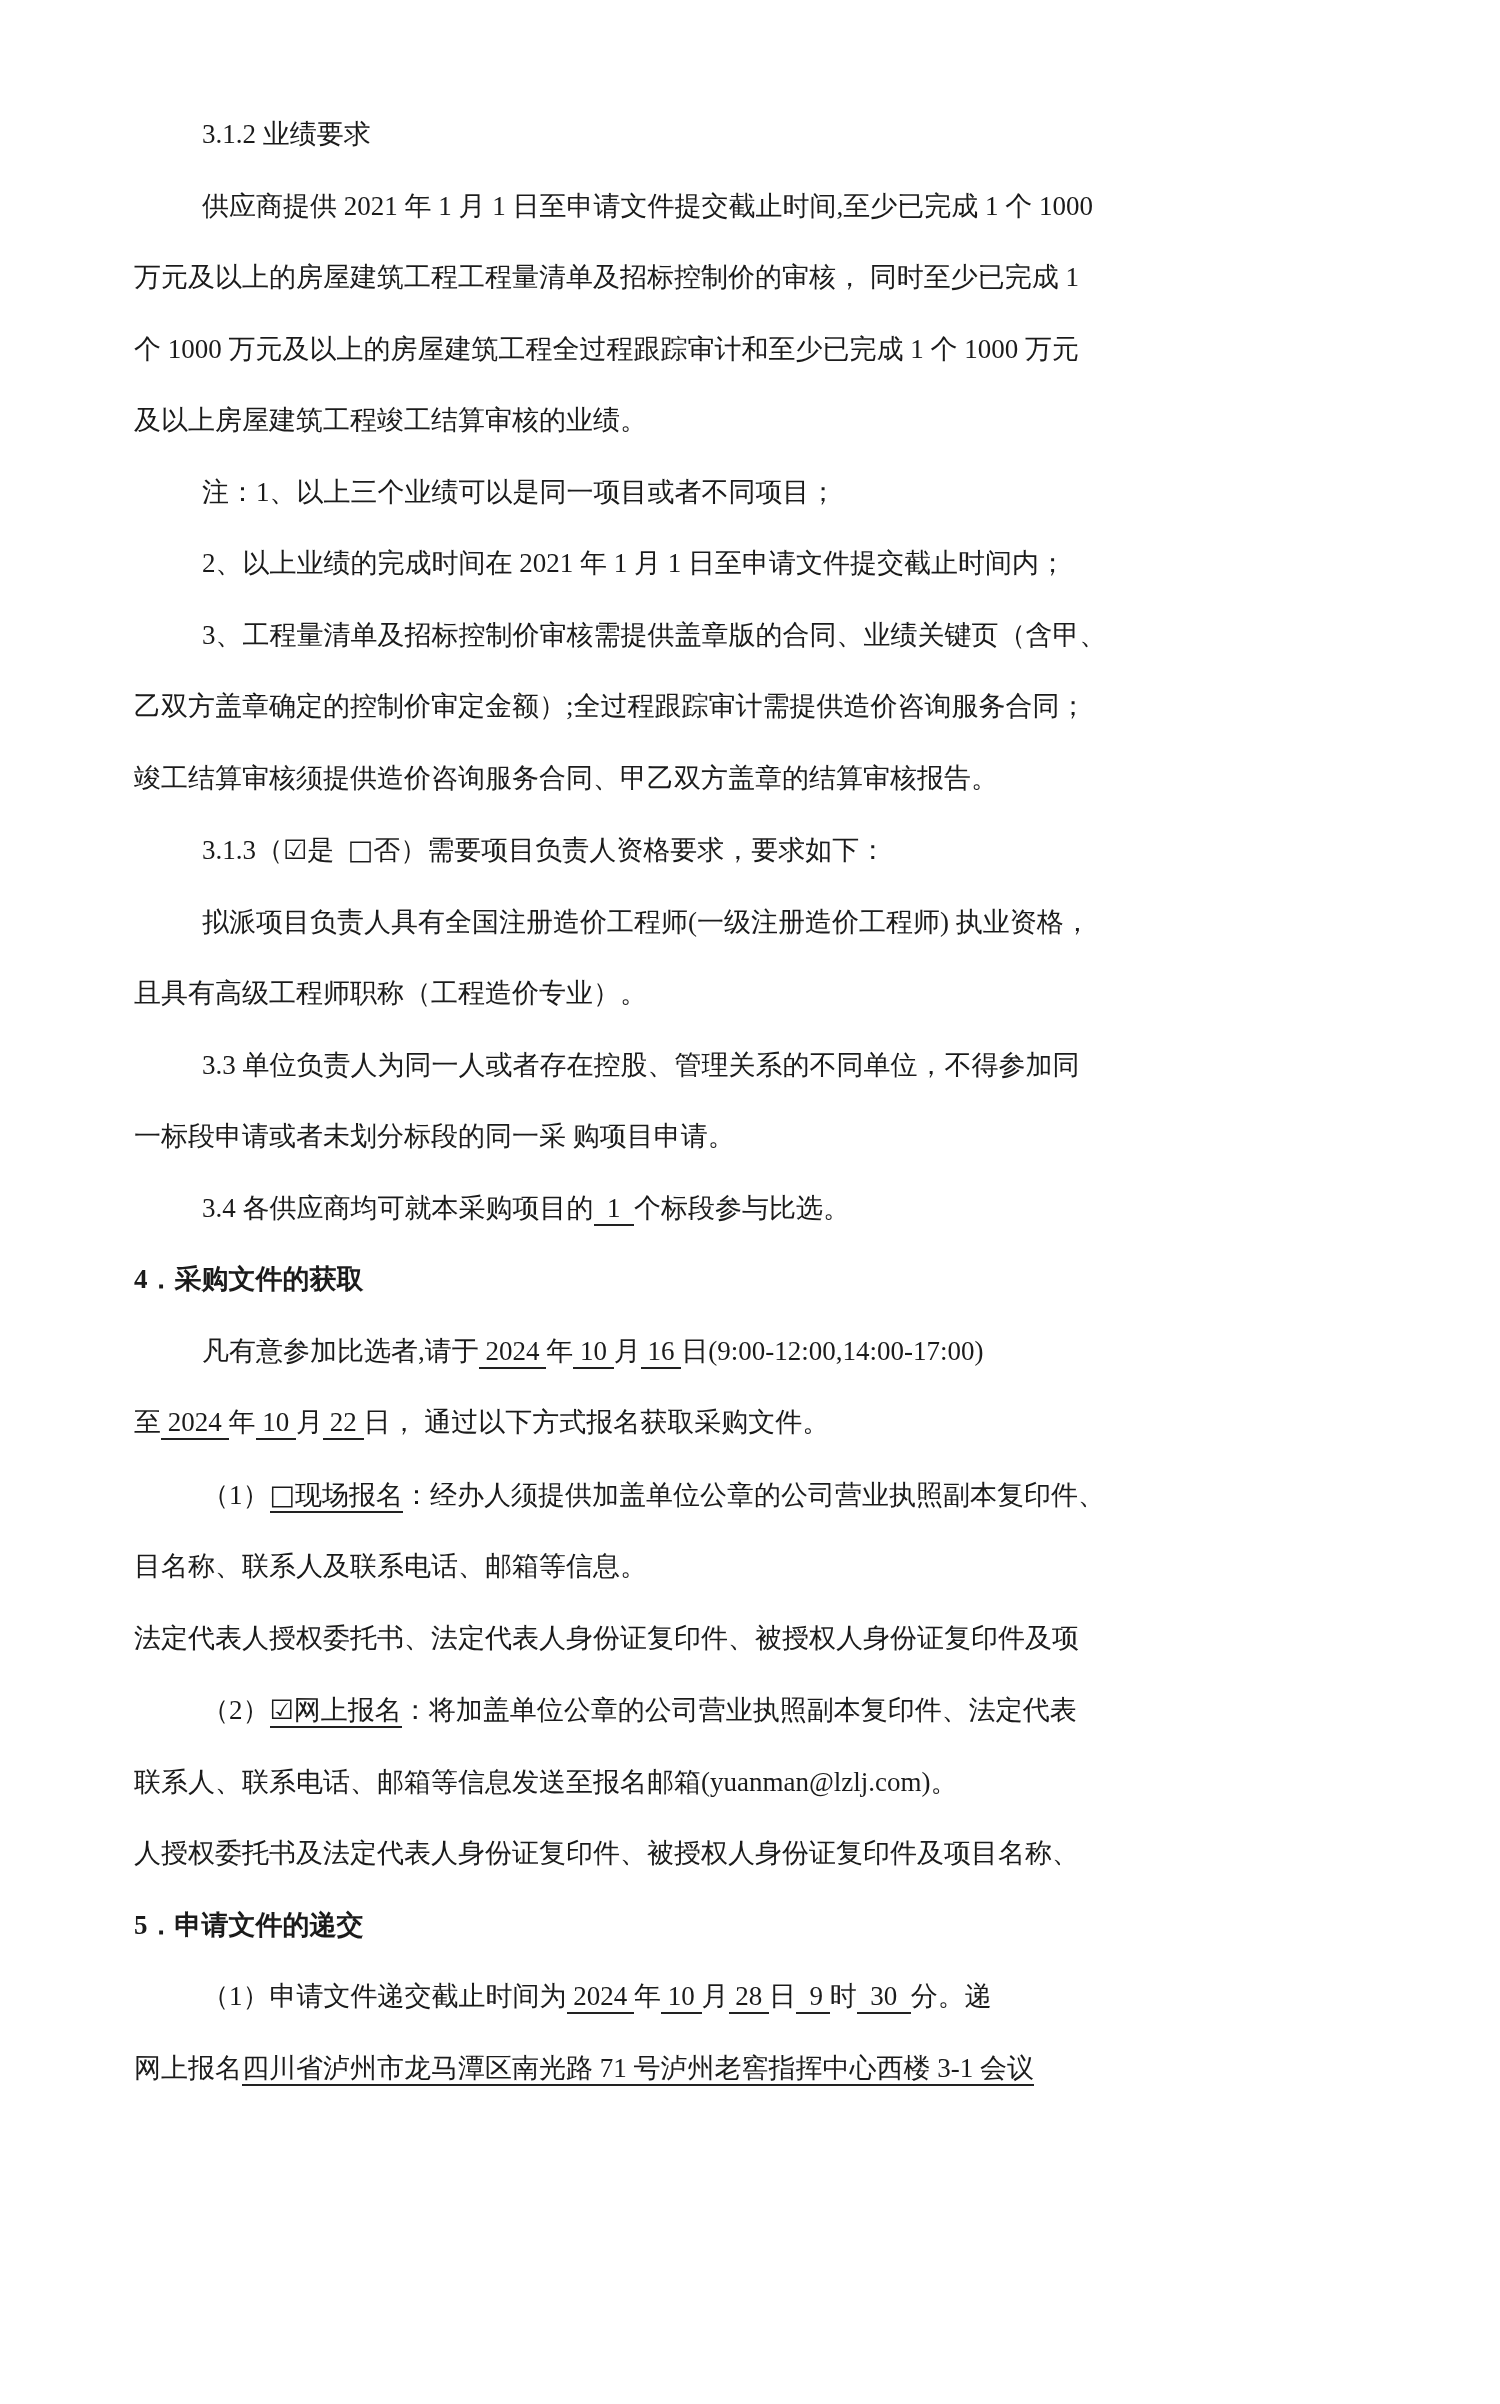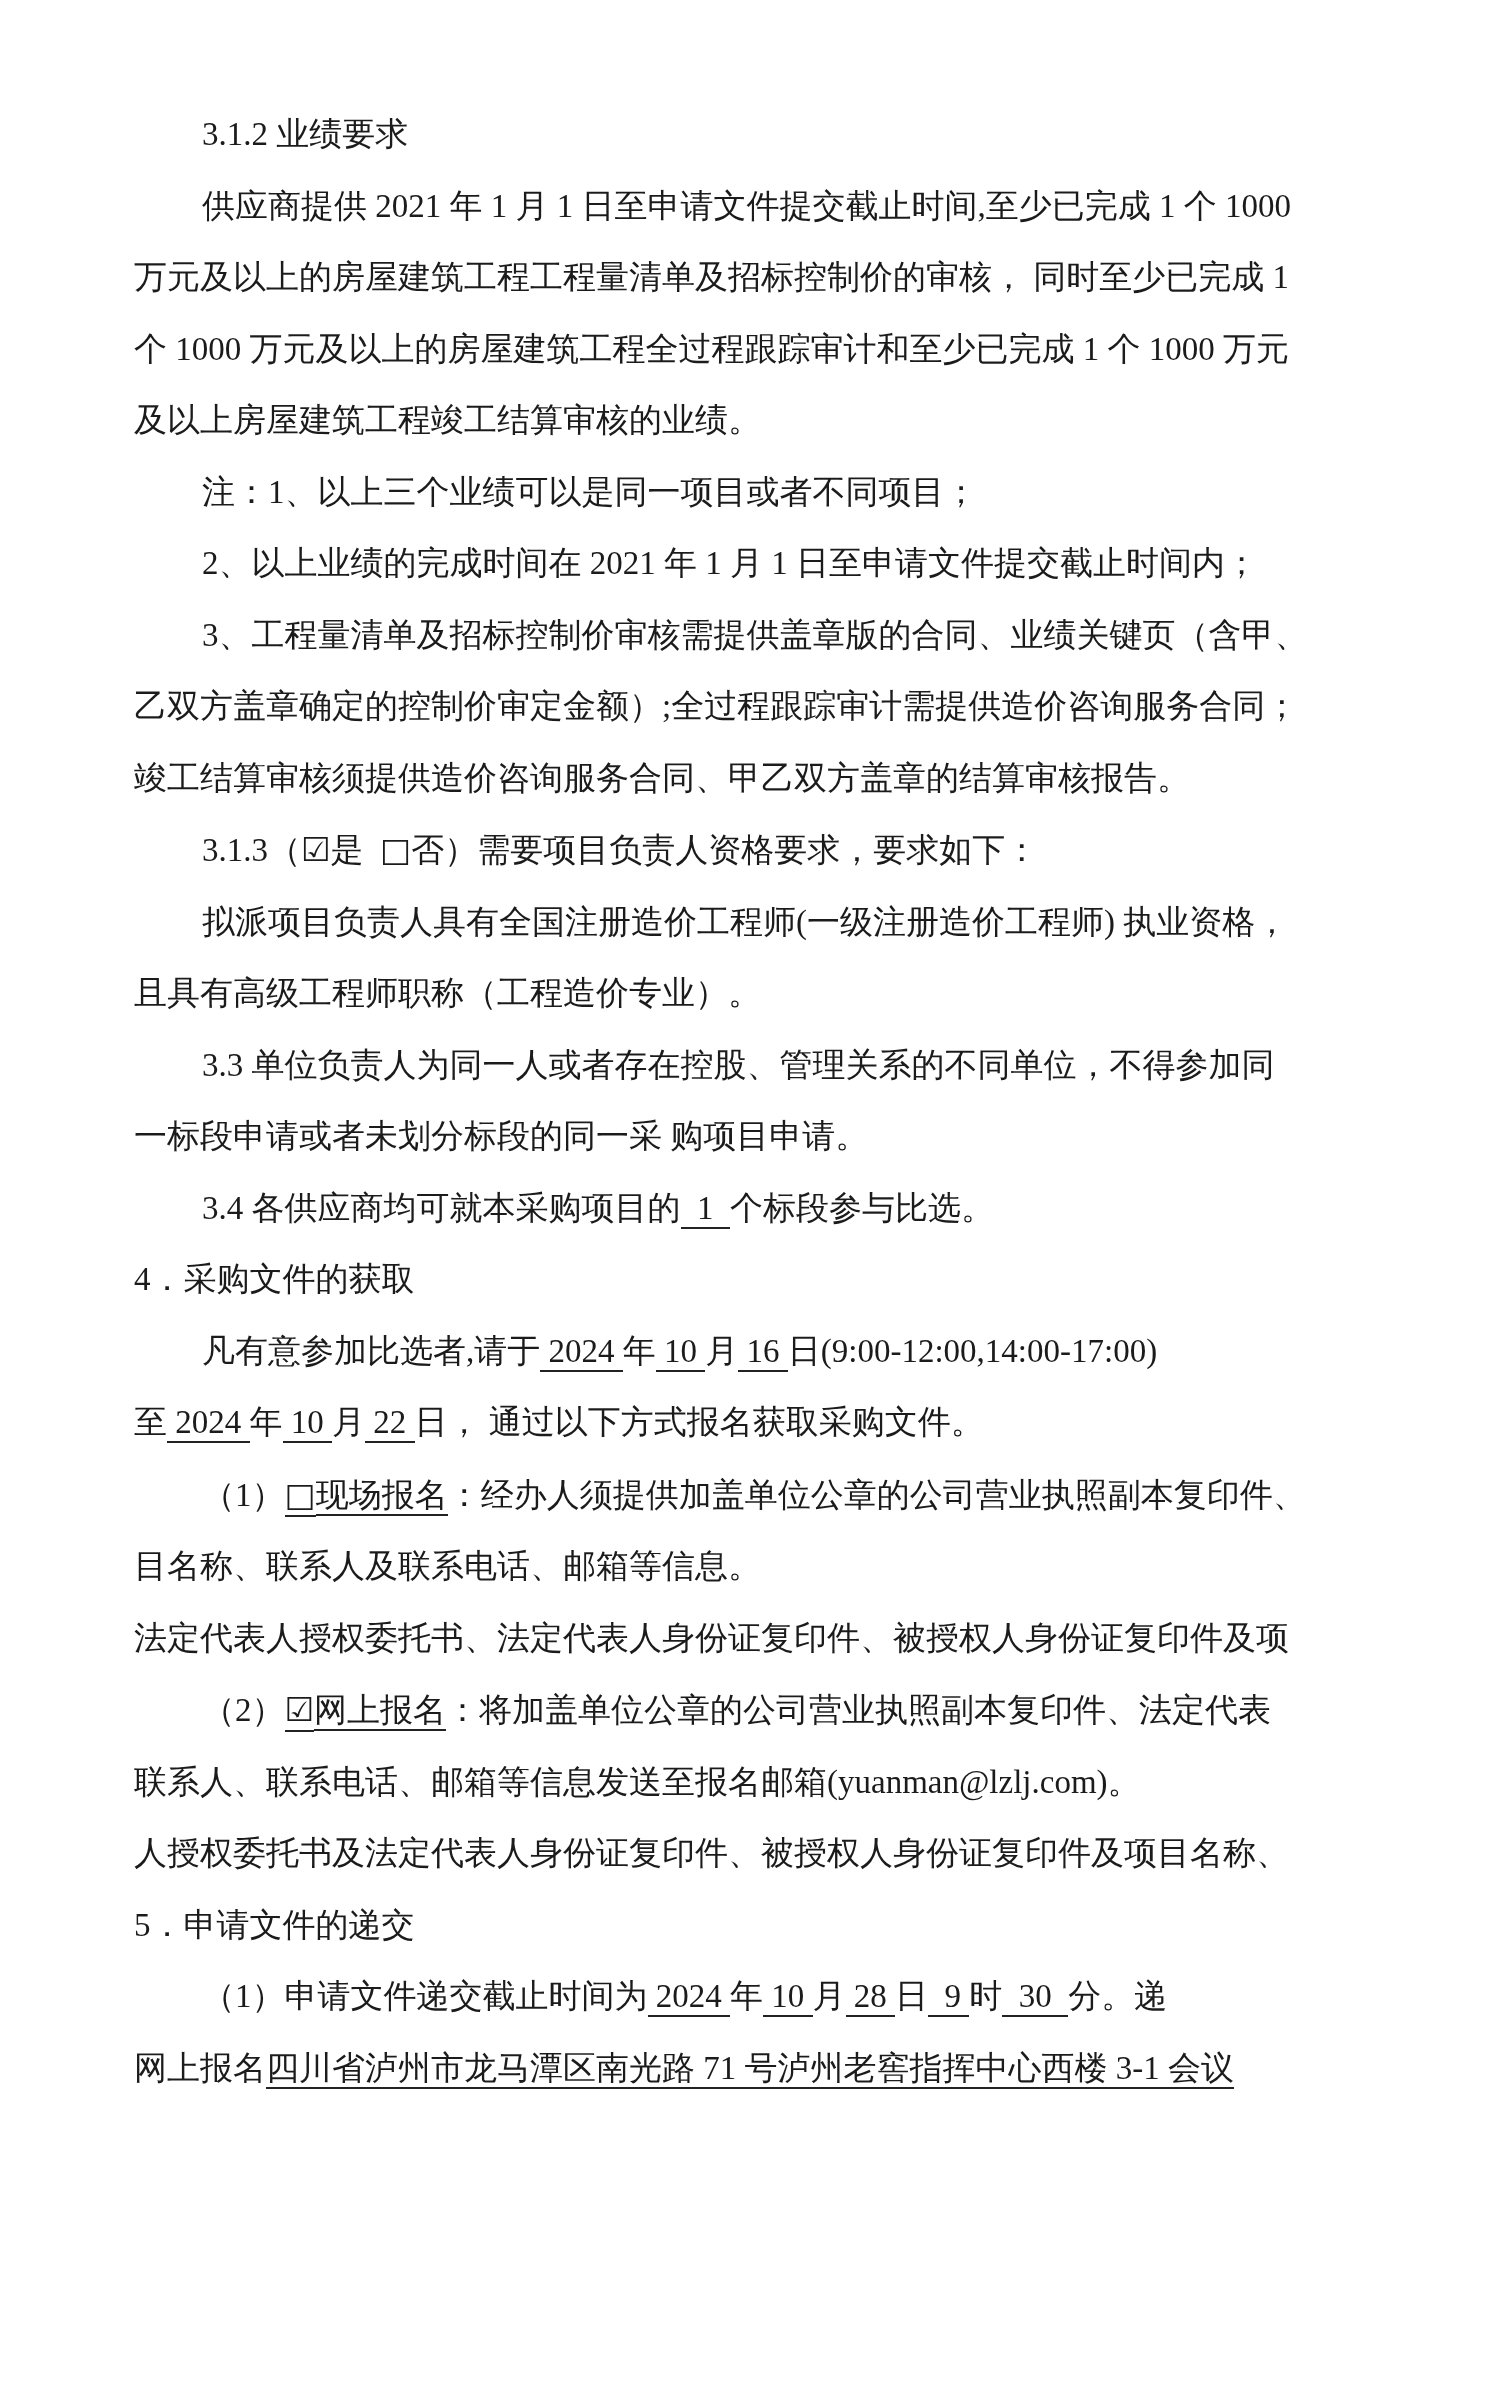--- a/index.html
+++ b/index.html
@@ -6,26 +6,26 @@
   body {
     width: 1500px;
     height: 2404px;
     overflow: hidden;
     background: #ffffff;
     color: #1b1b1b;
     font-family: "Liberation Serif", "DejaVu Serif", serif;
   }
   .doc {
     padding: 99px 70px 0 134px;
-    font-size: 33px;
+    font-size: 27px;
     line-height: 71.5px;
   }
   .line { white-space: pre; }
   .line.indent { text-indent: 68px; }
-  .line.header { font-weight: normal; }
+  .line.header { font-weight: bold; }
   .u { border-bottom: 2px solid #222222; padding-bottom: 1px; }
   .checkbox { font-family: "DejaVu Sans", "Liberation Sans", sans-serif; }
 </style>
 </head>
 <body>
 
 <div class="doc">
     <div class="line indent"><span>3.1.2 业绩要求</span></div>
     <div class="line indent"><span>供应商提供 2021 年 1 月 1 日至申请文件提交截止时间,至少已完成 1 个 1000</span></div>
     <div class="line"><span>万元及以上的房屋建筑工程工程量清单及招标控制价的审核， 同时至少已完成 1</span></div>

